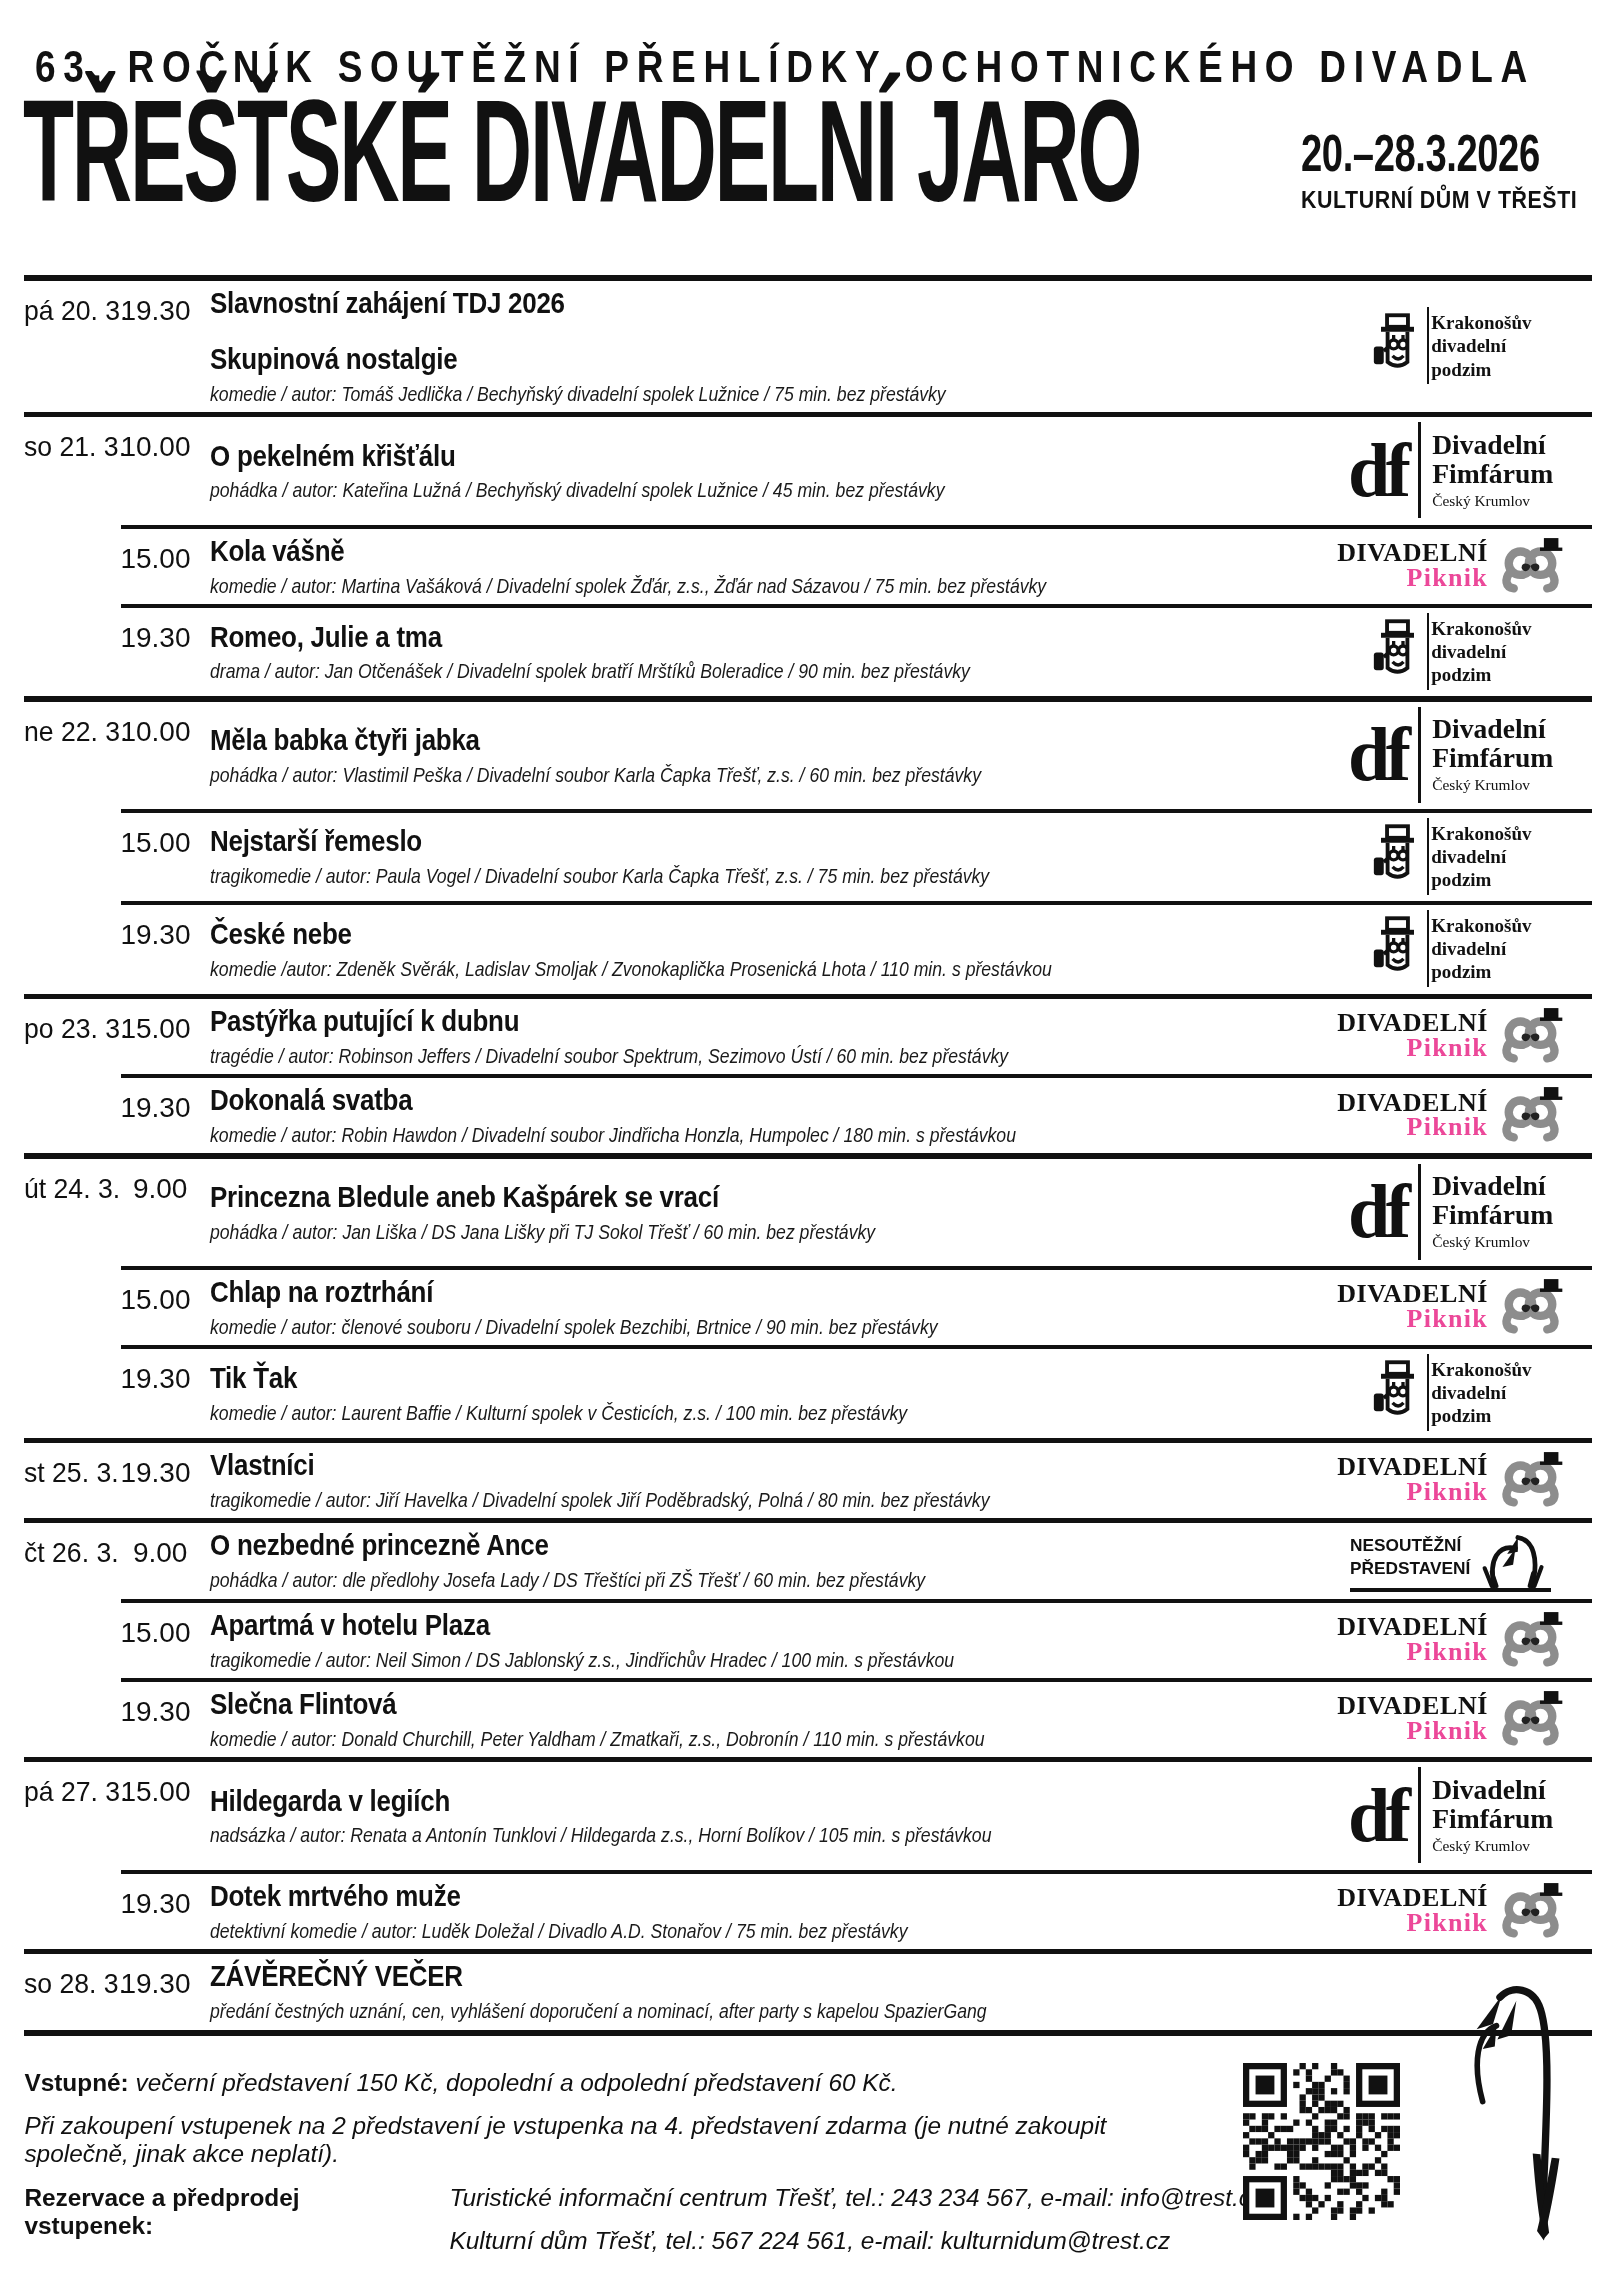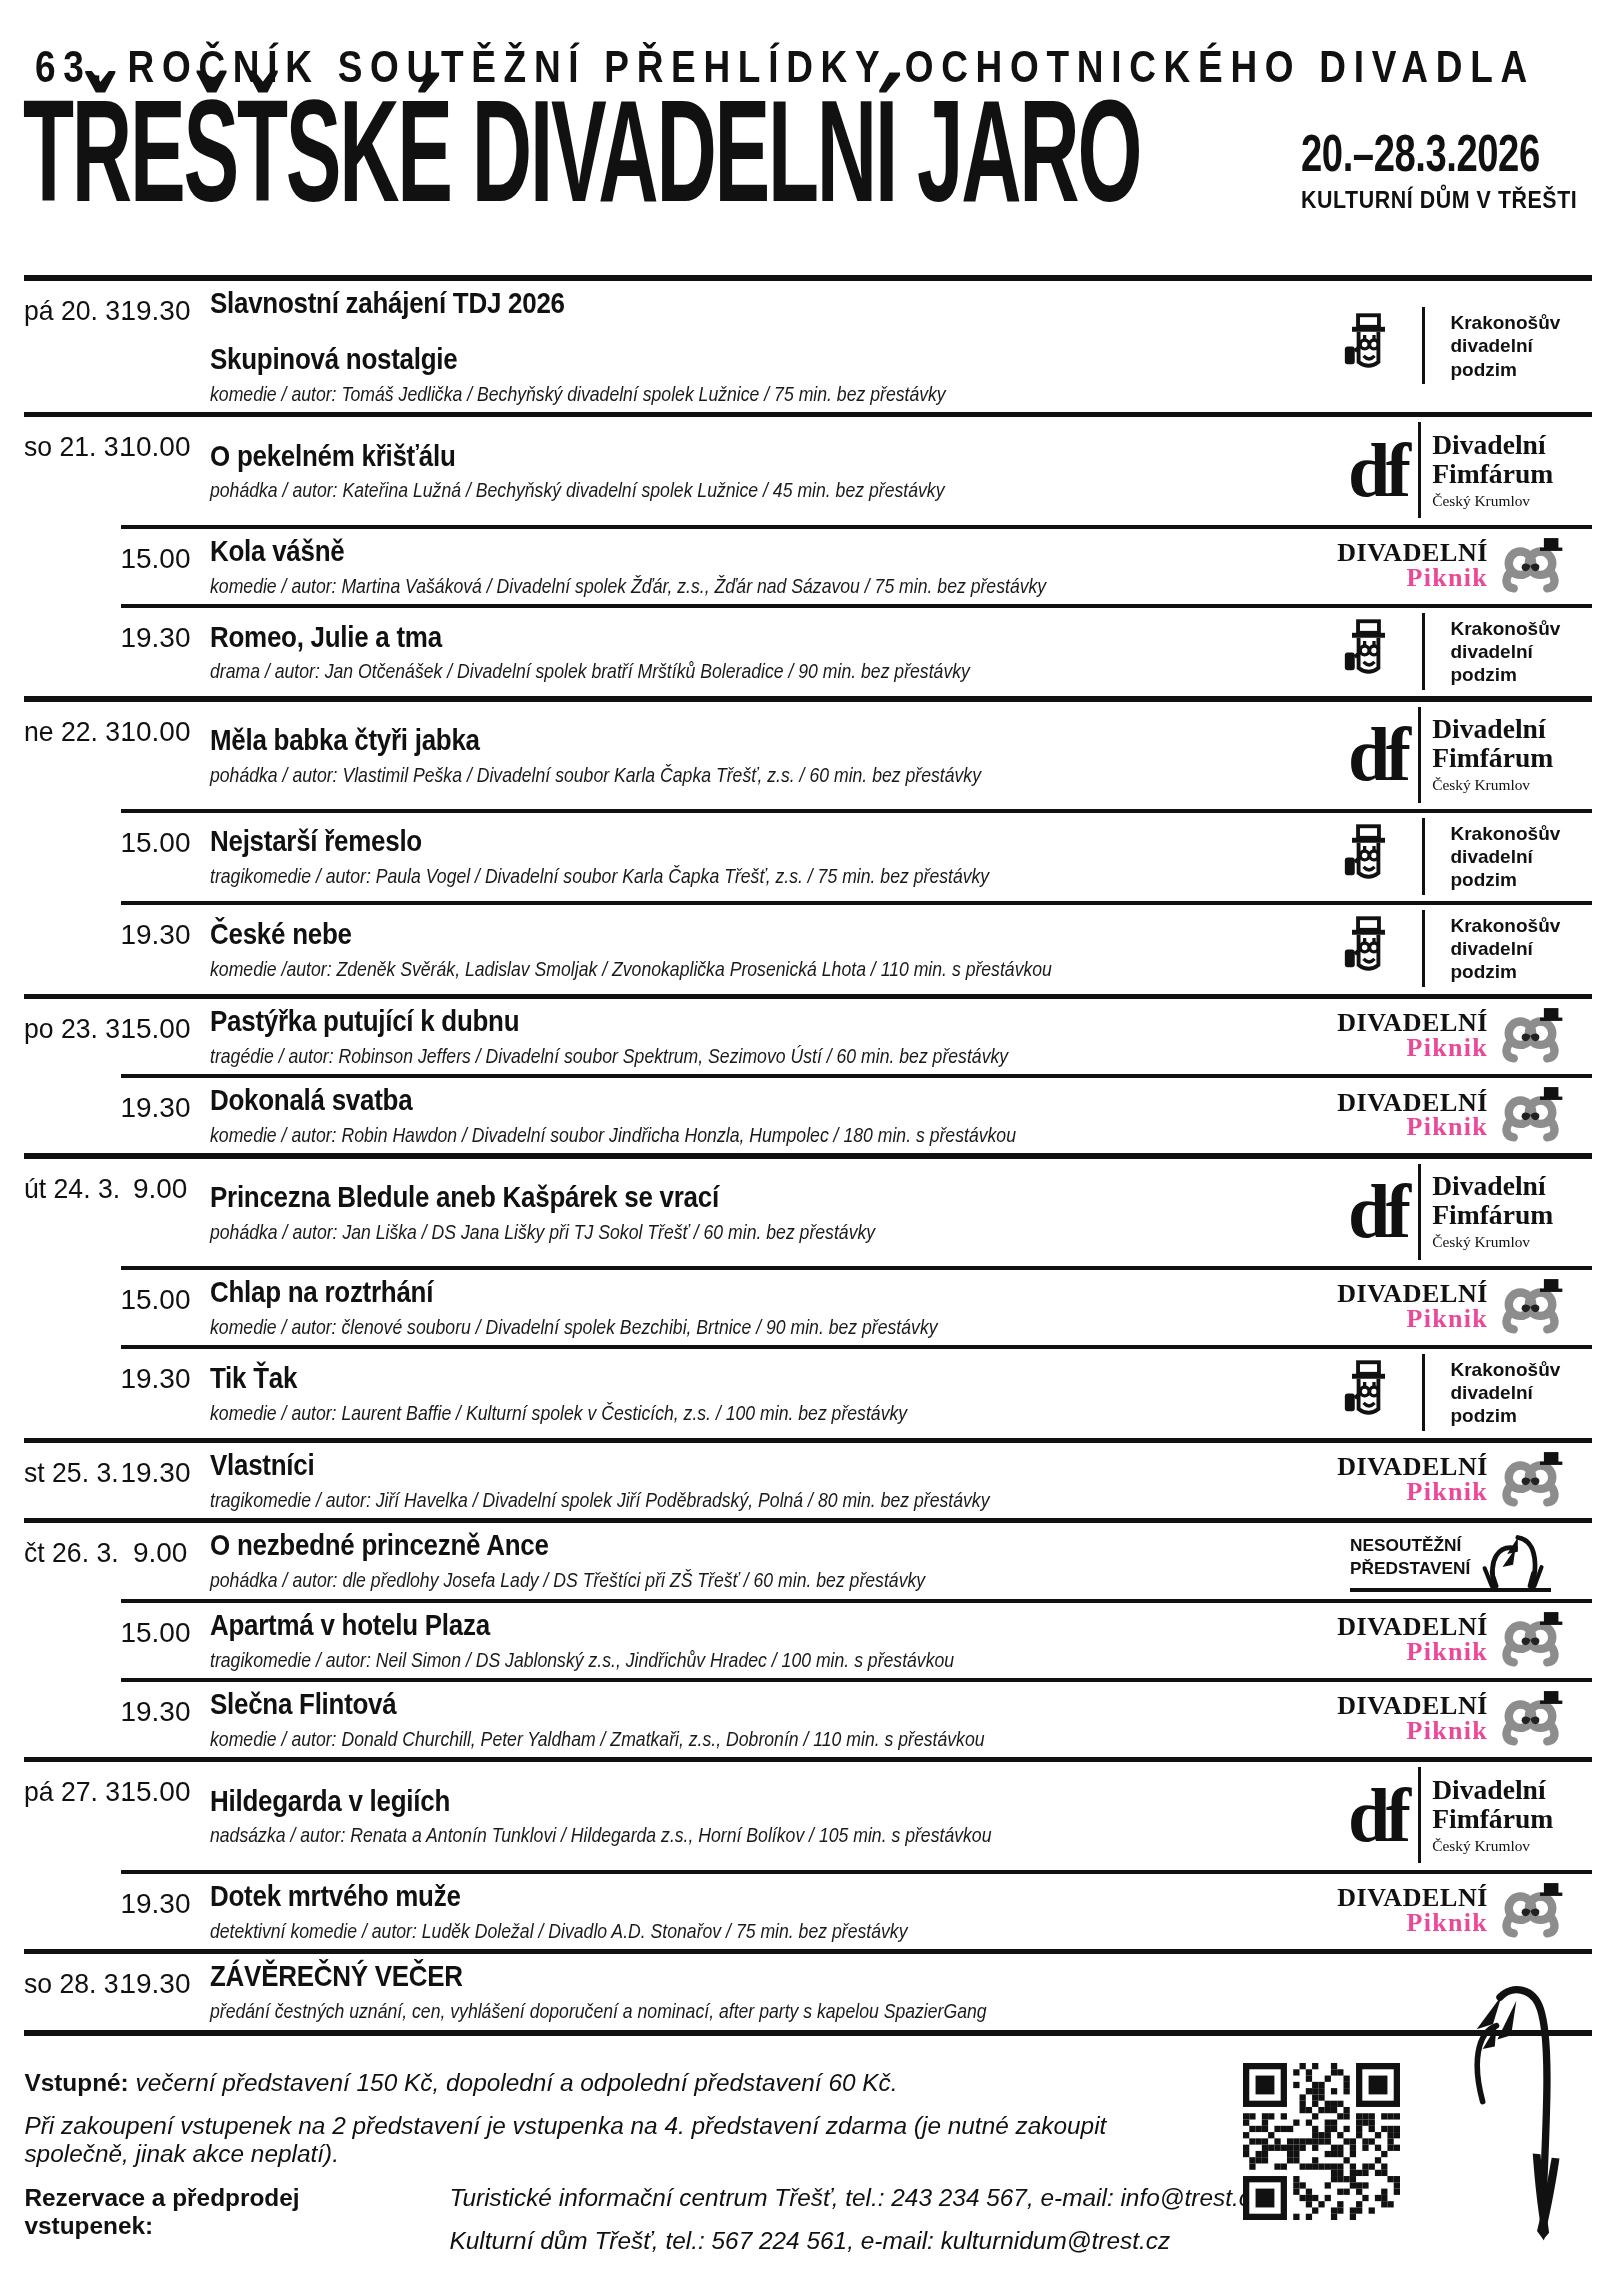--- a/index.html
+++ b/index.html
@@ -28,21 +28,21 @@
   .c-time{font-size:28px;text-align:right;padding-right:23px;white-space:nowrap;align-self:start;margin-top:9px;}
   .c-main{min-width:0;}
   .t{font-size:29.5px;font-weight:700;letter-spacing:-0.3px;white-space:nowrap;
     transform:scaleX(0.88);transform-origin:left center;}
   .t2{margin-top:22px;}
   .d{margin-top:5.8px;font-size:21px;font-style:italic;color:#1a1a1a;white-space:nowrap;
     transform:scaleX(0.84);transform-origin:left center;}
   .c-logo{display:flex;justify-content:center;align-items:center;}
 
   
-  .lg-krak{display:flex;align-items:center;gap:26px;}
+  .lg-krak{display:flex;align-items:center;gap:2px;font-family:Liberation Serif, serif;}
   .krak-txt{font-size:19px;font-weight:700;line-height:1.22;}
   .vline{width:2.6px;height:77px;background:#111;}
   .lg-df{display:flex;align-items:center;gap:11.5px;font-family:"Liberation Serif",serif;}
   .df-abbr{font-size:76px;font-weight:700;line-height:0.8;letter-spacing:-4.5px;}
   .df-l1{font-size:27.6px;font-weight:700;line-height:1.05;}
   .df-sub{font-size:15.4px;margin-top:3px;}
   .lg-pik{display:flex;align-items:center;gap:9px;font-family:"Liberation Serif",serif;}
   .pik-txt{text-align:right;}
   .pik-l1{font-size:26px;font-weight:700;letter-spacing:0.6px;}
   .pik-l2{font-size:26px;font-weight:700;color:#ec4899;margin-top:-5.1px;letter-spacing:1.3px;}

